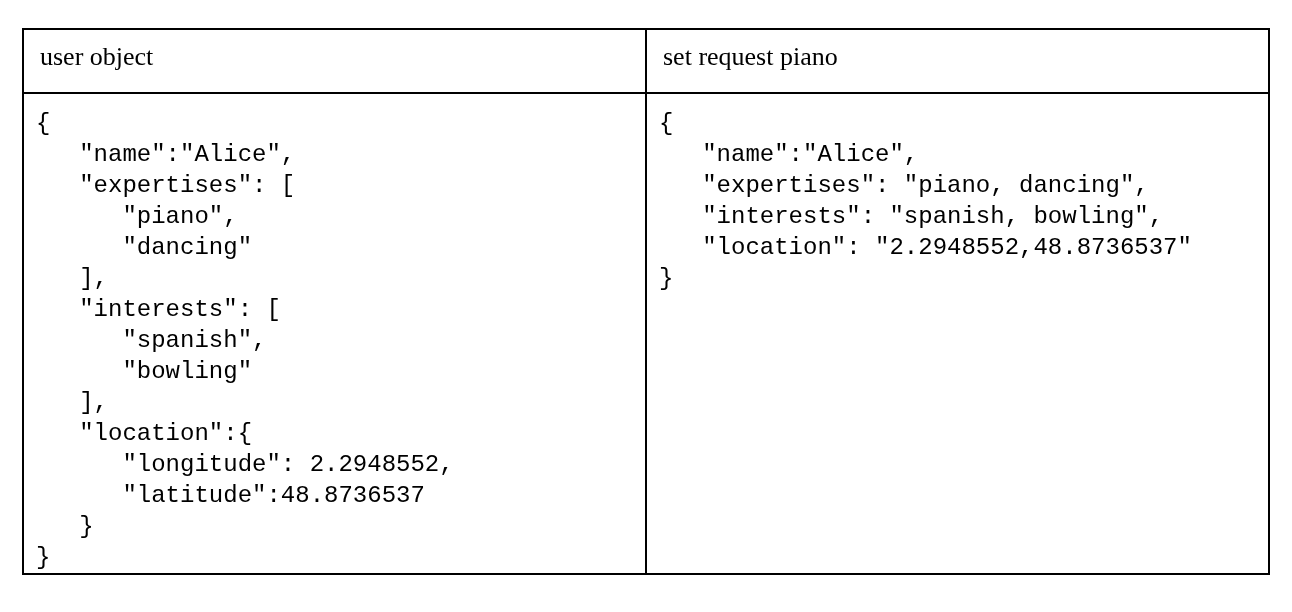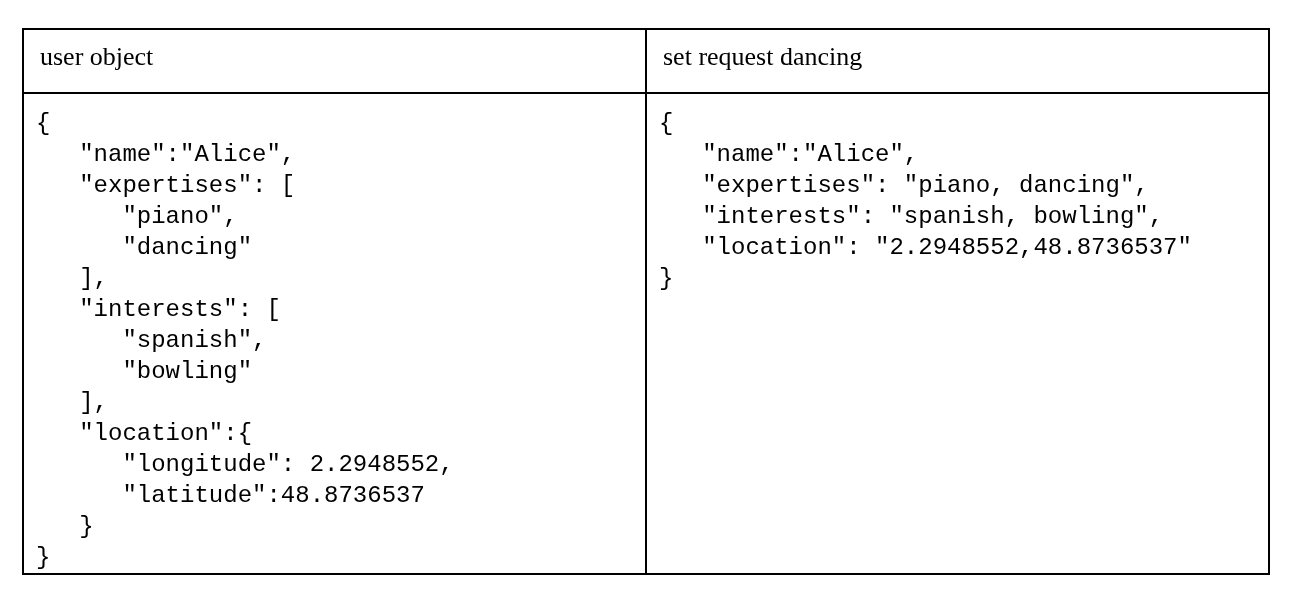--- a/index.html
+++ b/index.html
@@ -86,21 +86,21 @@
     <colgroup>
       <col class="col-left">
       <col class="col-right">
     </colgroup>
     <thead>
       <tr>
         <th class="header-cell">
           <span class="header-label">user object</span>
         </th>
         <th class="header-cell">
-          <span class="header-label">set request dancing</span>
+          <span class="header-label">set request piano</span>
         </th>
       </tr>
     </thead>
     <tbody>
       <tr>
         <td class="code-cell">
           <pre class="code-block">{
    "name":"Alice",
    "expertises": [
       "piano",

